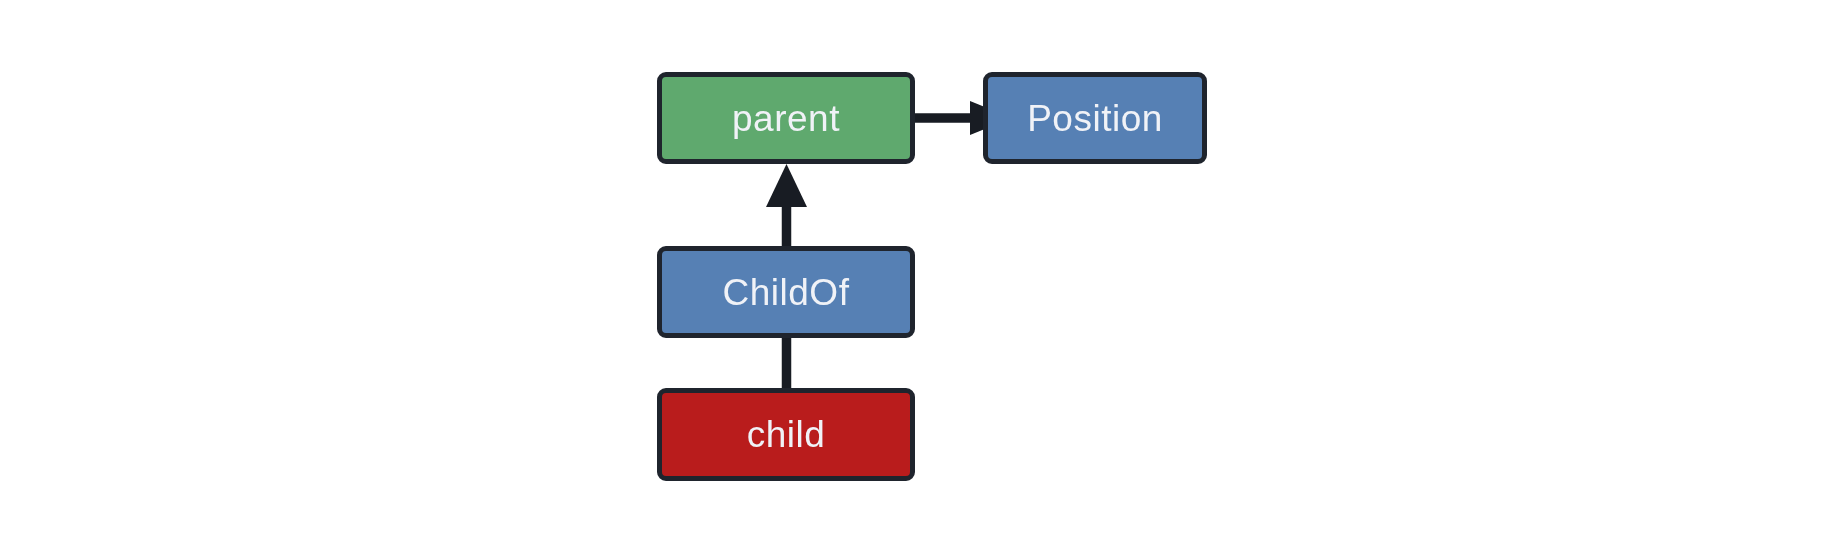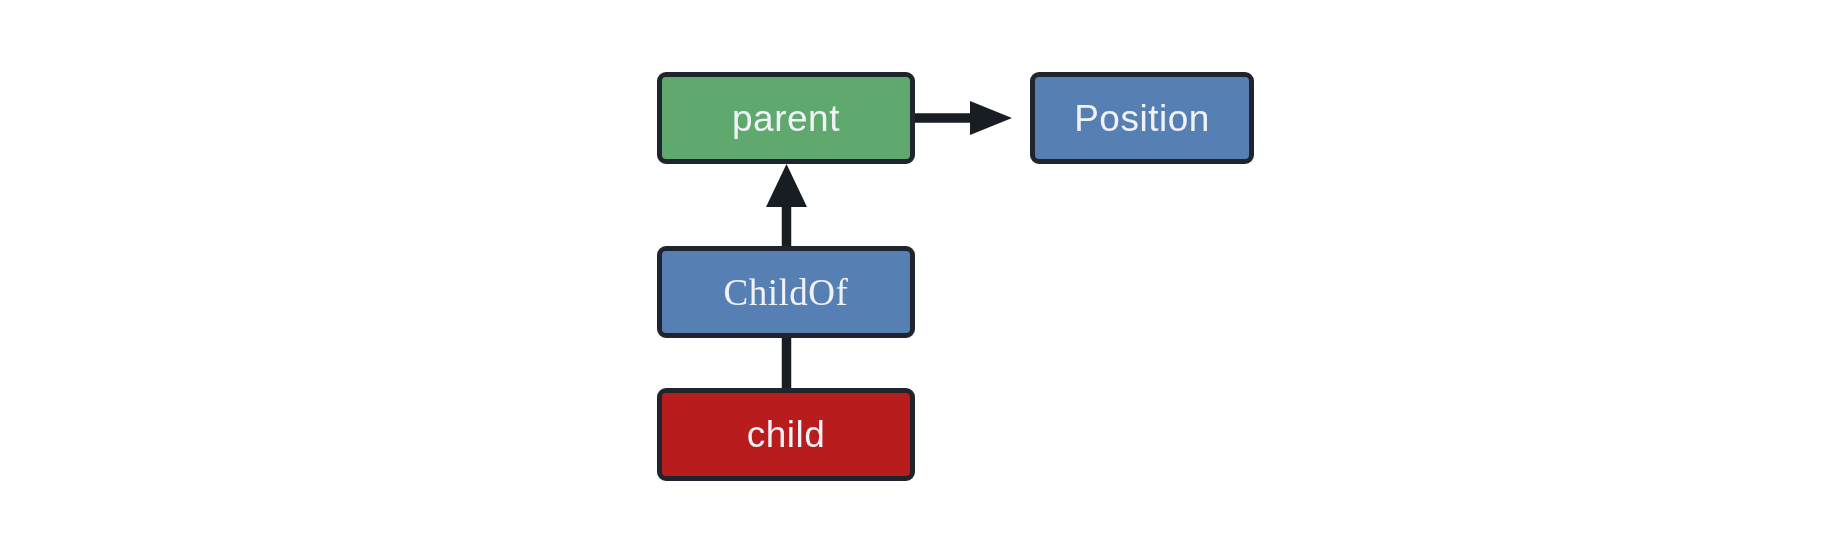--- a/index.html
+++ b/index.html
@@ -24,21 +24,21 @@
     color: #f0f2f7;
     font-size: 37px;
     line-height: 1;
     letter-spacing: 0.5px;
     white-space: nowrap;
   }
   .node-entity     { background: #5fa96e; }
   .node-component  { background: #5680b4; }
 
   #node-parent   { left: 657px;  top: 72px;  width: 258px; height: 92px; }
-  #node-position { left: 1030px; top: 72px;  width: 224px; height: 92px; }
+  #node-position { left: 983px; top: 72px;  width: 224px; height: 92px; }
   #node-childof  { left: 657px;  top: 246px; width: 258px; height: 92px; }
   #node-child    { left: 657px;  top: 388px; width: 258px; height: 93px; }
 
   .edges-overlay {
     position: absolute;
     left: 0; top: 0;
     width: 1830px; height: 548px;
     pointer-events: none;
   }
 </style>
@@ -65,21 +65,21 @@
   </svg>
 
   <div class="node node-entity" id="node-parent" style="background-color: rgb(95, 169, 110);">
     <span class="label">parent</span>
   </div>
 
   <div class="node node-component" id="node-position" style="background-color: rgb(86, 128, 180);">
     <span class="label">Position</span>
   </div>
 
-  <div class="node node-component" id="node-childof" style="background-color: rgb(86, 128, 180); font-family: Liberation Serif, serif;">
+  <div class="node node-component" id="node-childof" style="background-color: rgb(86, 128, 180);">
     <span class="label">ChildOf</span>
   </div>
 
   <div class="node node-entity" id="node-child" style="background-color: #b91c1c;">
     <span class="label">child</span>
   </div>
 
 </div>
 
 </body></html>

